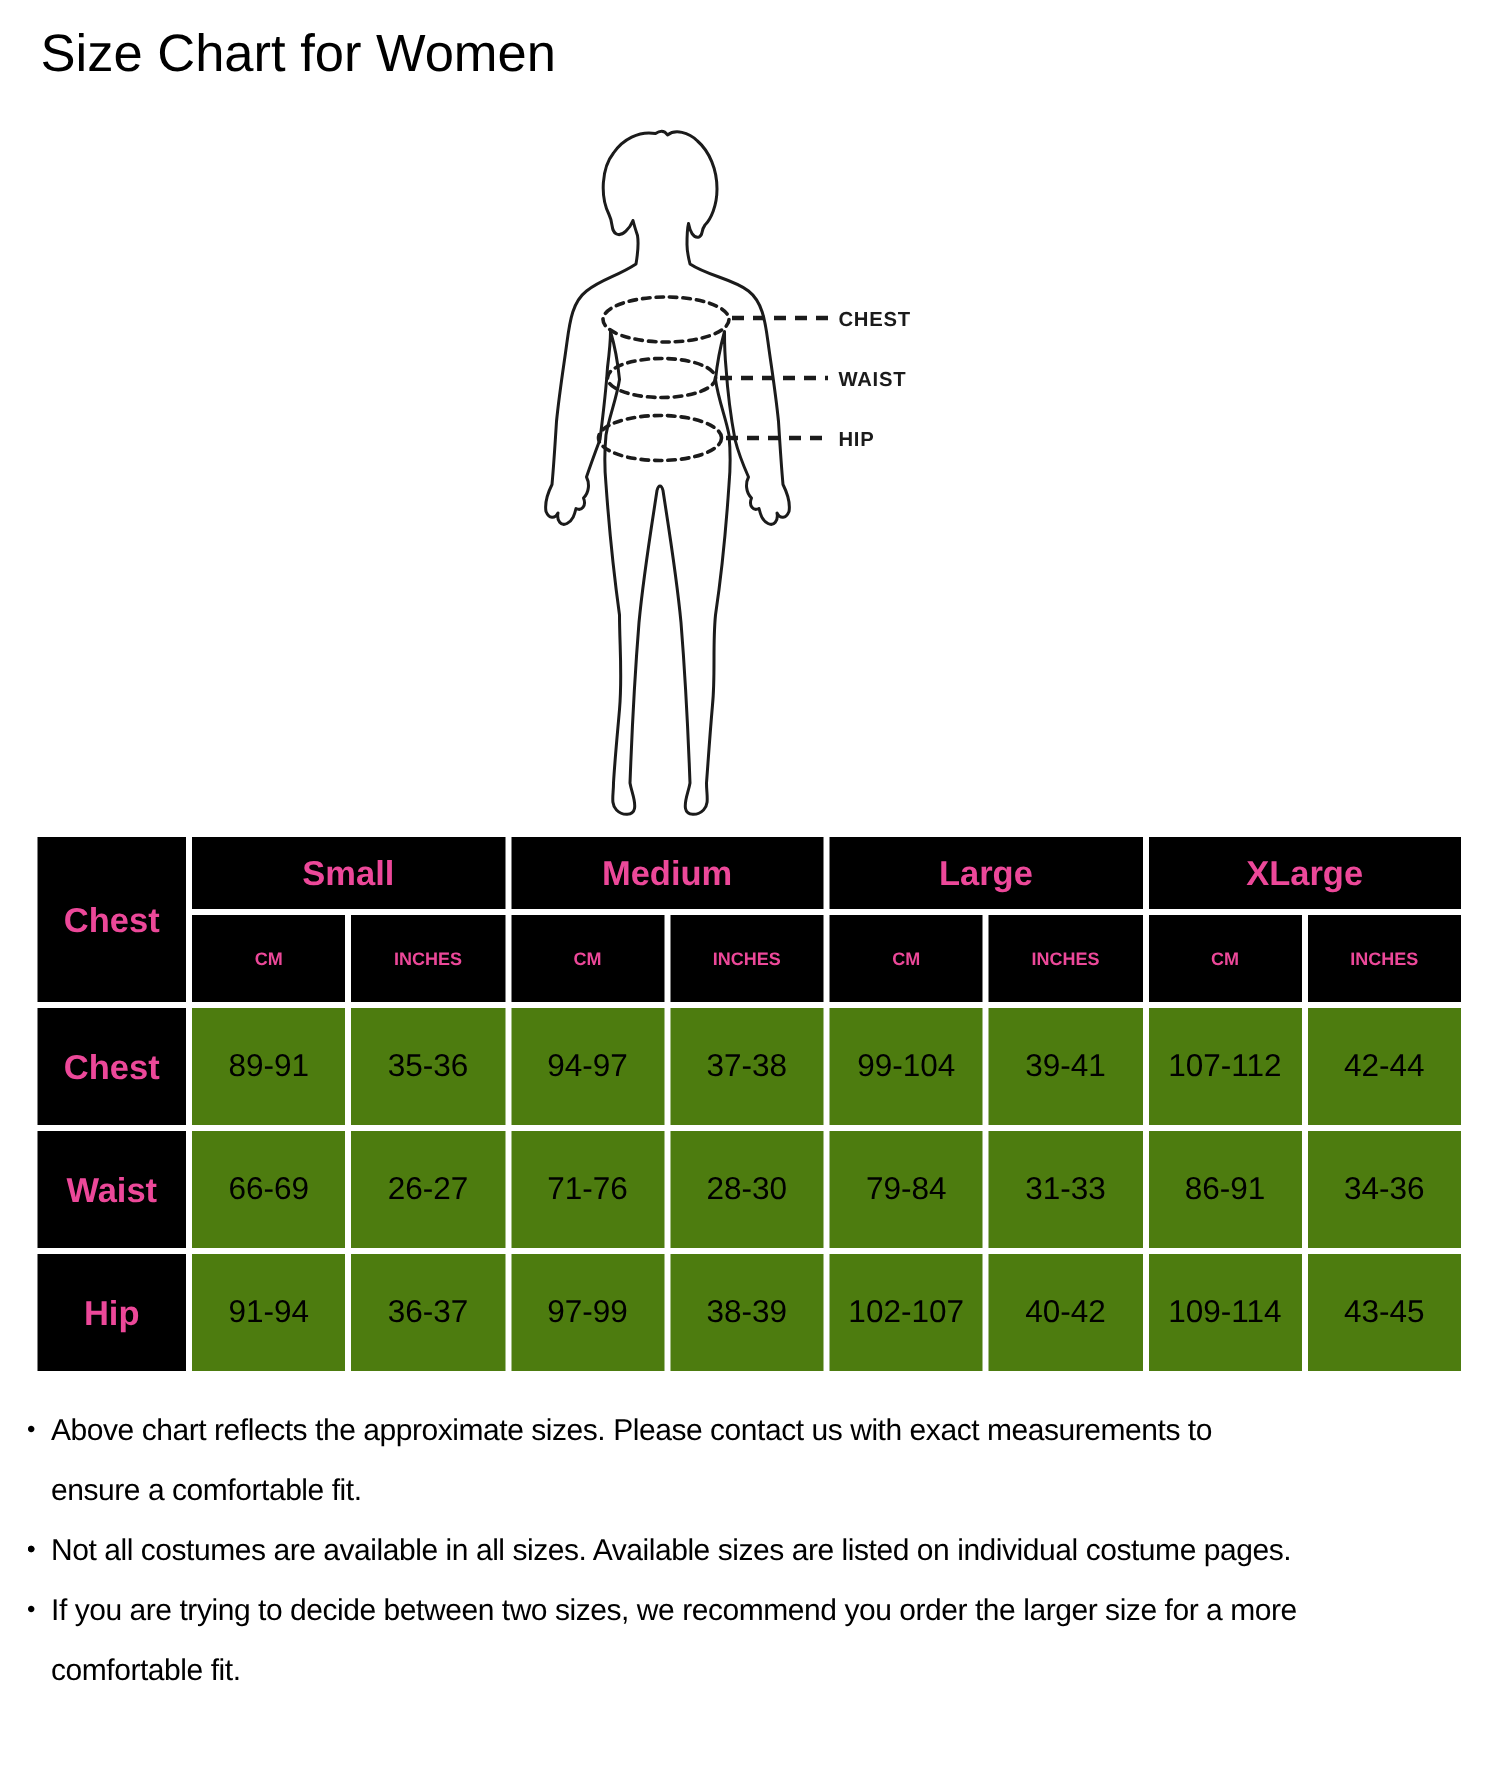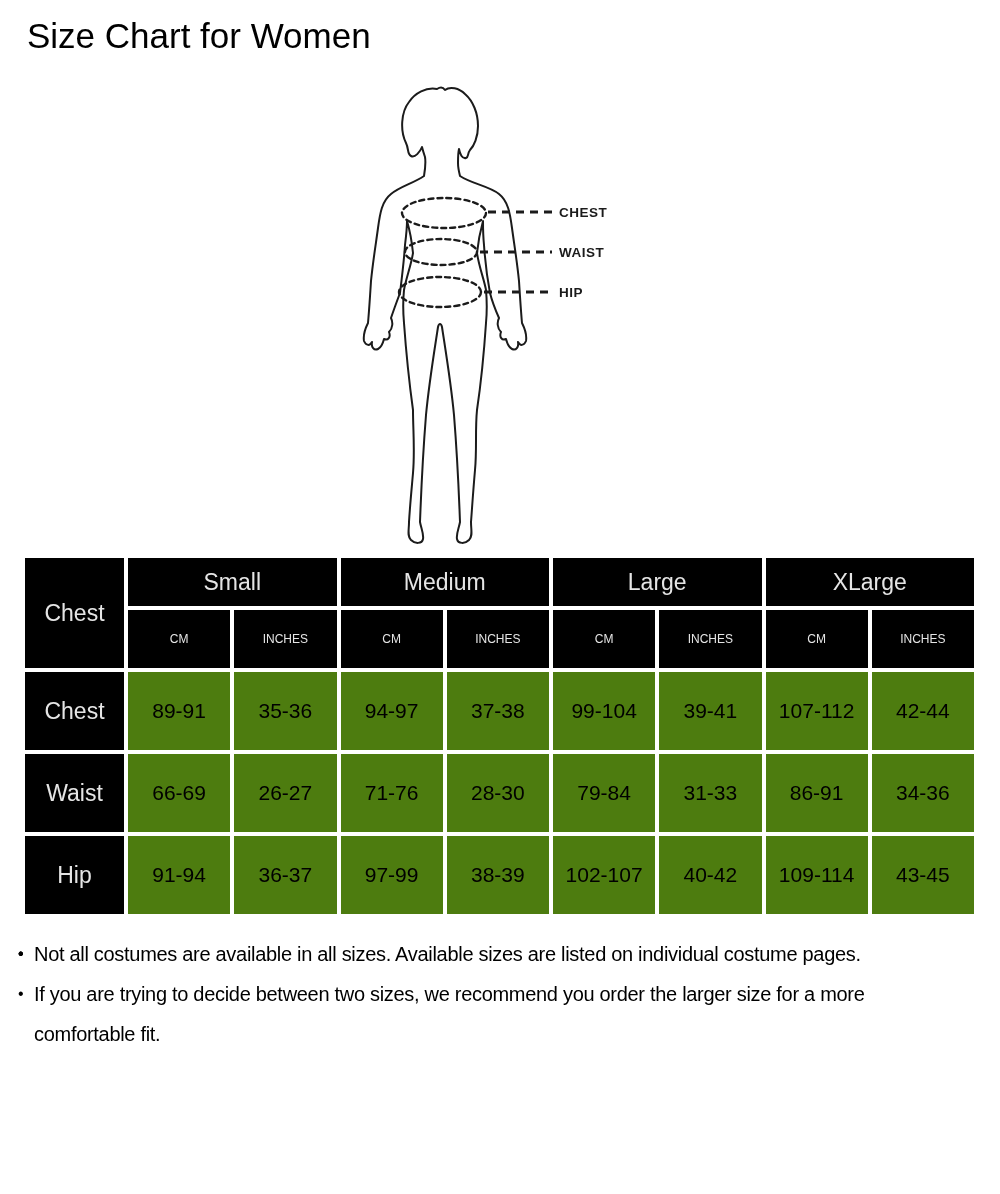--- a/index.html
+++ b/index.html
@@ -21,21 +21,21 @@
   table.size-table {
     position: absolute; left: 21px; top: 554px;
     width: 957px;
     border-collapse: separate; border-spacing: 4px;
     table-layout: fixed;
   }
   table.size-table td, table.size-table th {
     text-align: center; vertical-align: middle;
     overflow: hidden;
   }
-  .hd { background: #000000; color: #e5e5e5; font-weight: normal; }
+  .hd { background: #000000; color: #ec4899; font-weight: bold; }
   .group-hd { font-size: 23px; height: 48px; }
   .unit-hd { font-size: 12px; height: 58px; }
   .row-hd { font-size: 23px; }
   .cell { background: #4d7c0f; color: #000; font-size: 21px; }
   .data-row td { height: 78px; }
 
   
   .notes { position: absolute; left: 16px; top: 924px; width: 956px; }
   .notes-heading { font-size: 23px; font-weight: normal; letter-spacing: 0.2px; }
   .note-list { margin-top: 10px; }
@@ -201,20 +201,22 @@
     <td class="cell">109-114</td>
     <td class="cell">43-45</td>
   </tr>
 </tbody>
   </table>
 
 <div class="notes">
   <div class="note-list">
     <div class="note-item">
       <span class="bullet">•</span>
+      <span class="note-text">Above chart reflects the approximate sizes. Please contact us with exact measurements to
+ensure a comfortable fit.</span>
     </div>
     <div class="note-item">
       <span class="bullet">•</span>
     </div>
     <div class="note-item">
       <span class="bullet">•</span>
       <span class="note-text">Not all costumes are available in all sizes. Available sizes are listed on individual costume pages.</span>
     </div>
     <div class="note-item">
       <span class="bullet">•</span>

